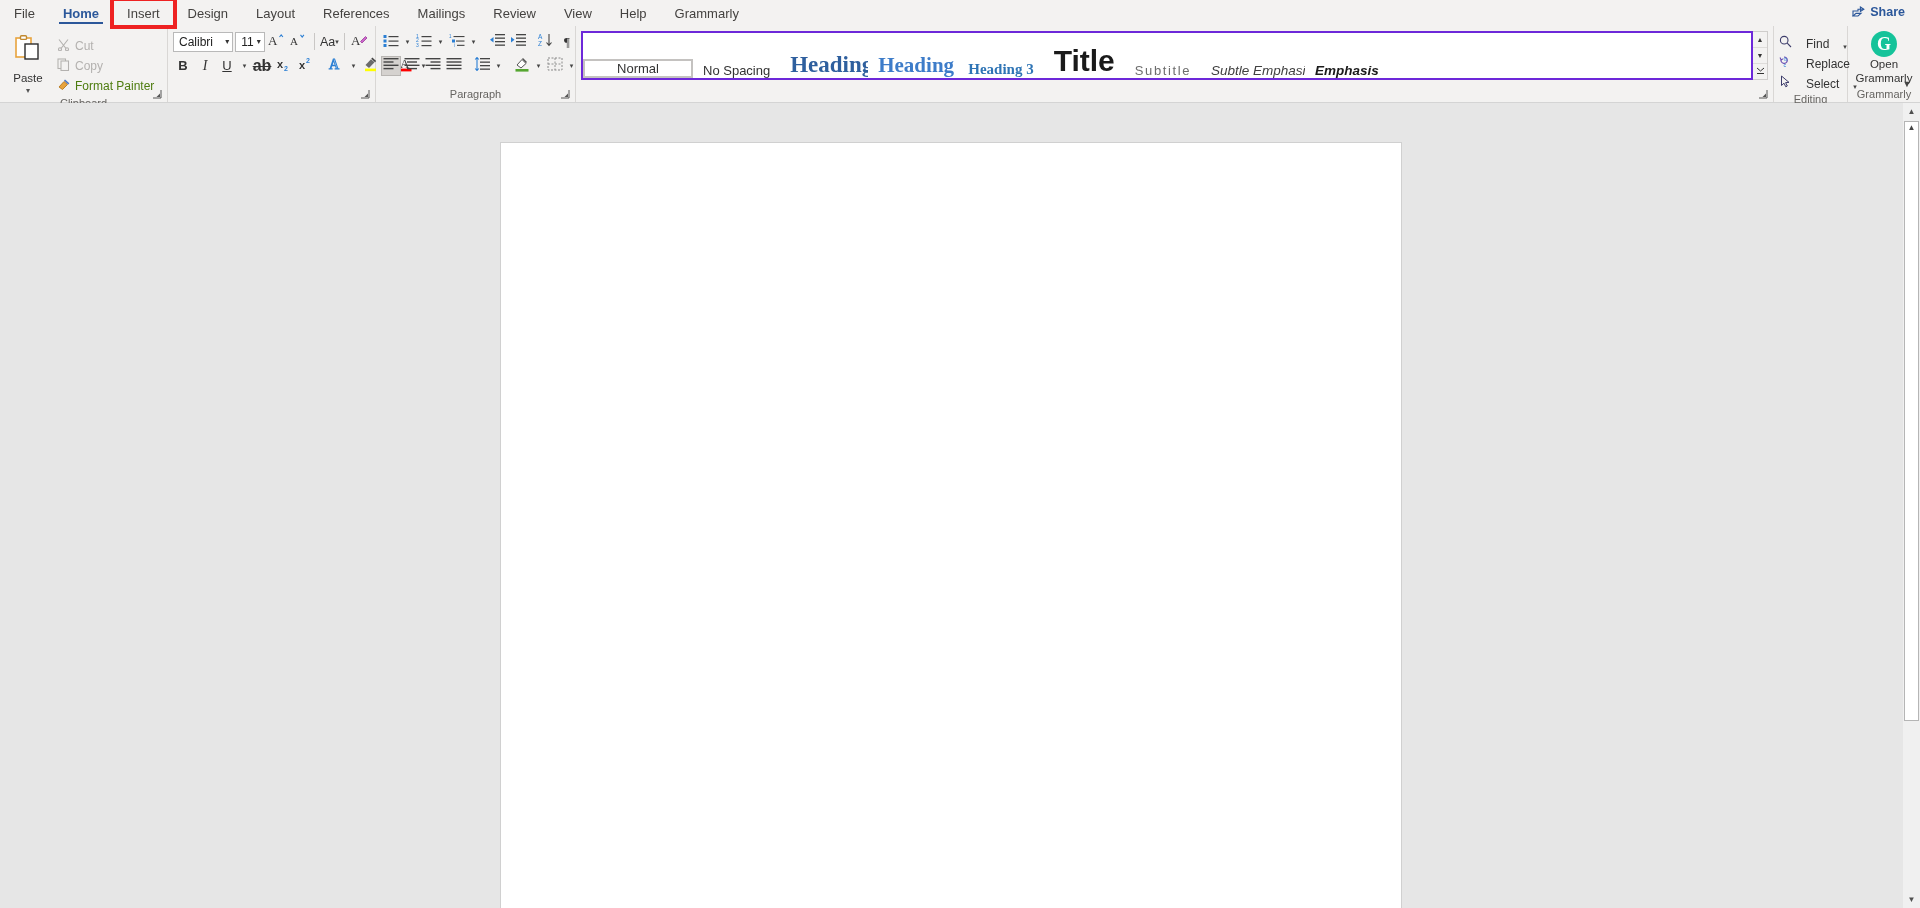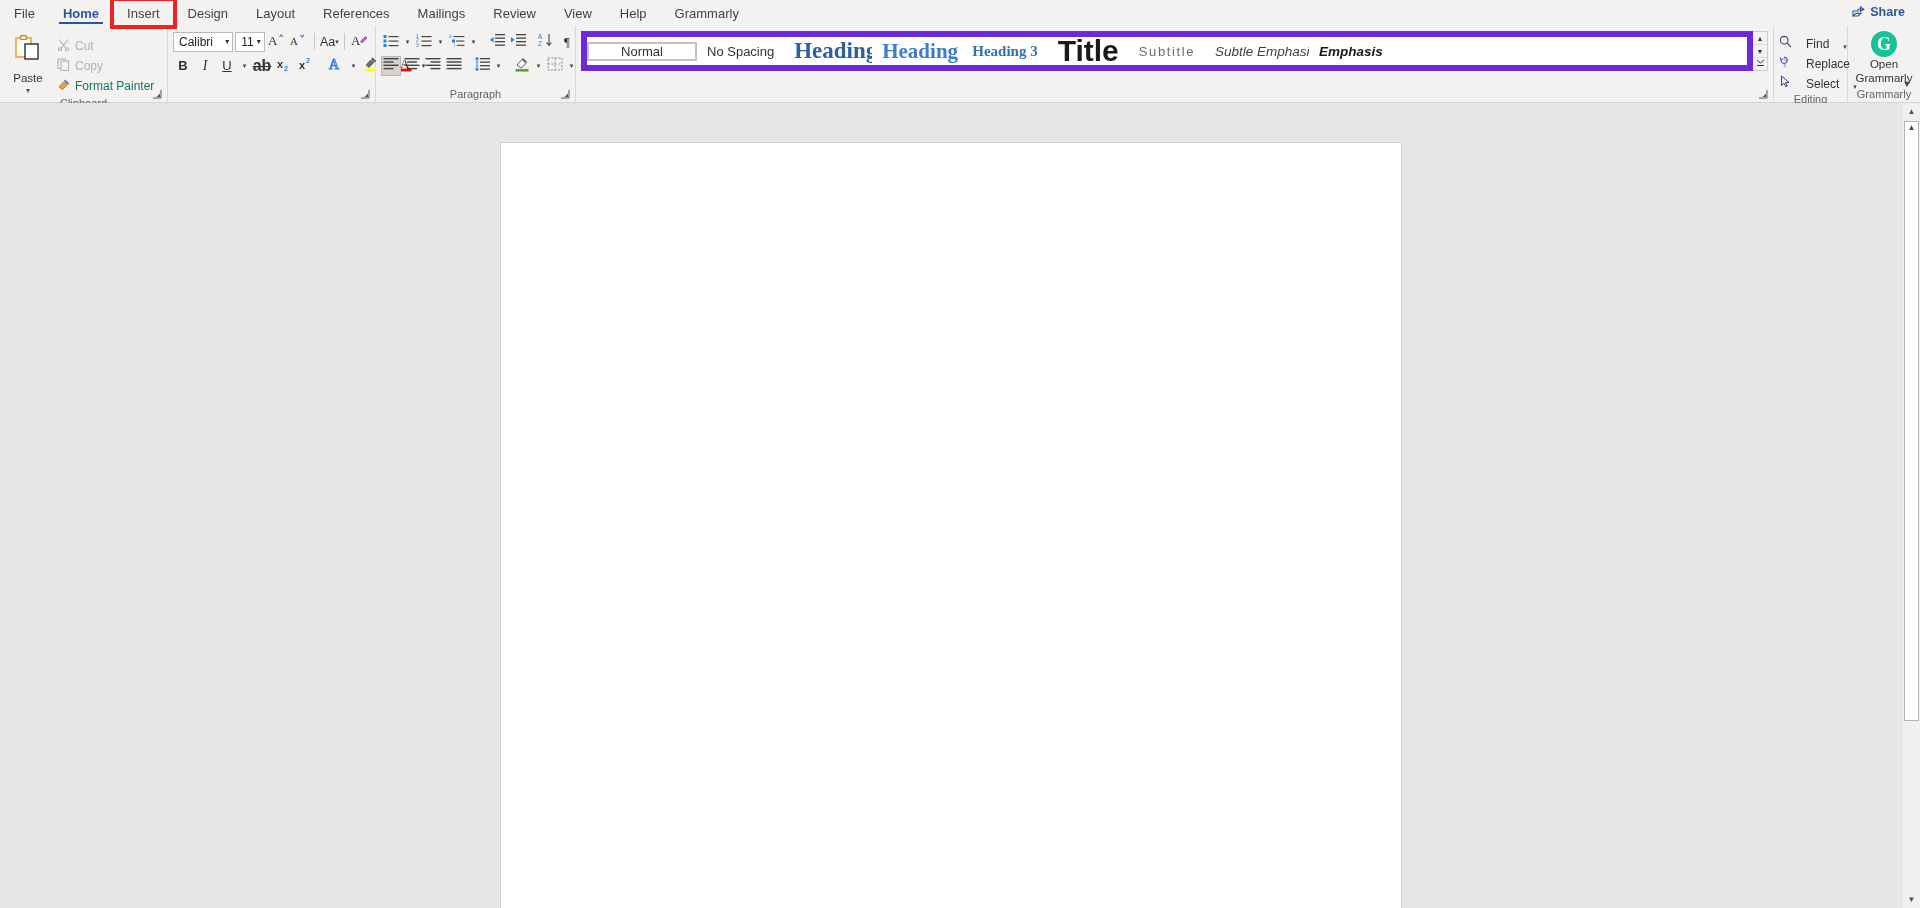--- a/index.html
+++ b/index.html
@@ -72,21 +72,21 @@
   .paste-btn {
     width:46px; display:flex; flex-direction:column; align-items:center;
     padding-top:4px;
     justify-content:space-between;
   }
   .paste-label { font-size:11.5px; color:#333; margin-top:1px; }
   .paste-chev { font-size:8px; color:#555; line-height:8px; margin-top:1px; }
   .clip-col { display:flex; flex-direction:column; gap:1px; padding-top:6px; }
   .small-cmd {
     display:flex; align-items:center; gap:5px;
-    height:19px; padding:0 4px; font-size:12px; color:#0f766e;
+    height:19px; padding:0 4px; font-size:12px; color:#4d7c0f;
     white-space:nowrap;
   }
   .small-cmd.disabled { color:#b3b1af; }
 
   
   .font-group { width:208px;gap:32px; }
   .fg-row { display:flex; align-items:center; gap:2px; height:24px; }
   .fg-row.r1 { padding-top:3px; }
   .fg-row.r2 { padding-top:3px; }
   .combo {
@@ -110,22 +110,22 @@
   .para-group { width:200px; }
   .pg-row { display:flex; align-items:center; gap:1px; height:24px; }
   .pg-row.r1 { padding-top:3px; }
   .pg-row.r2 { padding-top:3px; }
 
   
   .styles-group { flex:1; min-width:0; }
   .styles-wrap { display:flex; align-items:stretch; padding-top:3px; width:100%; }
   .styles-gallery {
     flex:1; min-width:0;
-    display:flex; align-items:center;
-    border:6px solid #6d28d9; background:#fff; height:40px; overflow:hidden;
+    display:flex; align-items:flex-end;
+    border:2px solid #6d28d9; background:#fff; height:49px; overflow:hidden;
   }
   .style-item {
     flex:0 0 auto;
     display:flex; align-items:center; justify-content:center;
     padding:0 10px; background:#fff; white-space:nowrap; overflow:hidden;
     cursor:default;
   }
   .style-item.selected { border:2px solid #c4c2c0; }
   .st-normal { font-size:13px; color:#333; width:86px; }
   .st-nospacing { font-size:13px; color:#333; }

